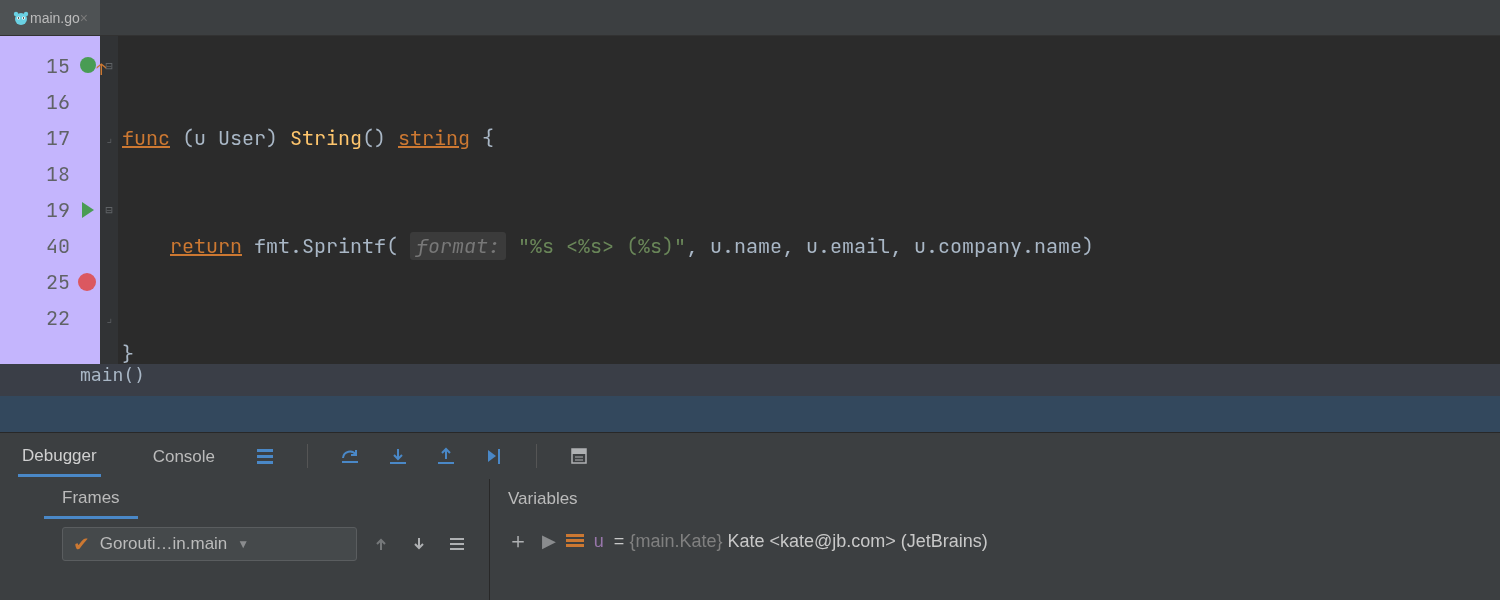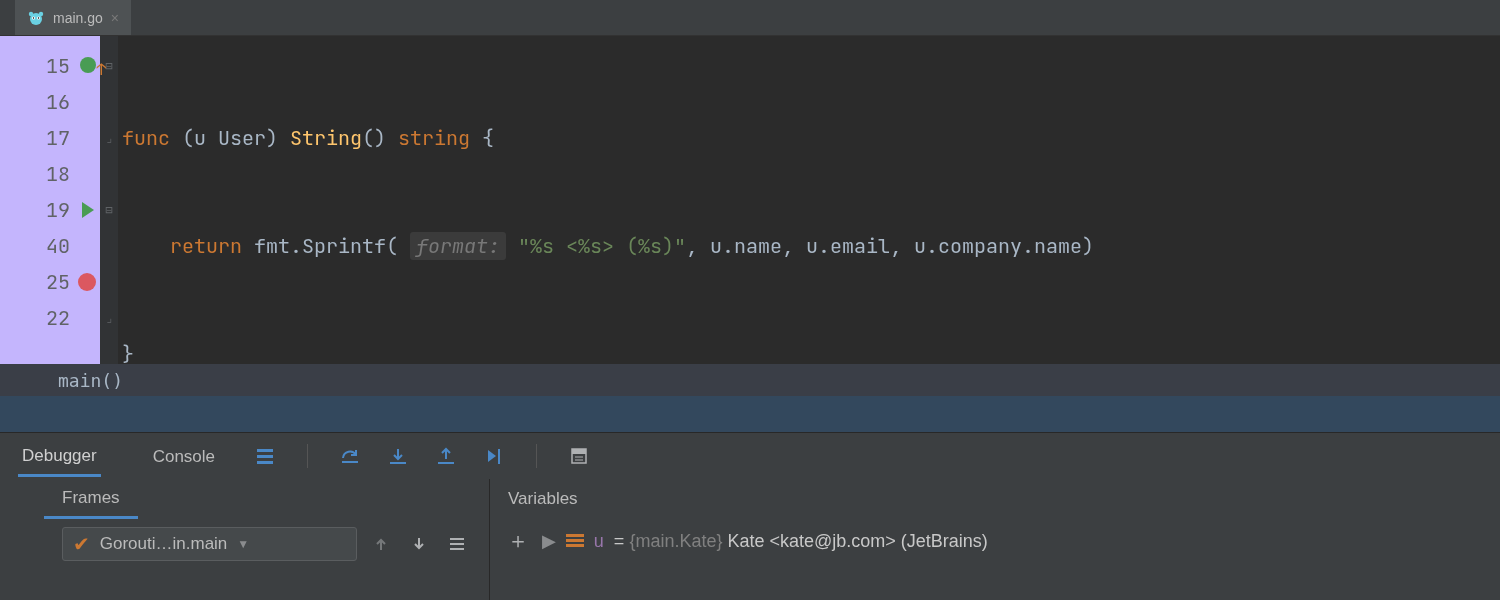--- a/index.html
+++ b/index.html
@@ -6,41 +6,41 @@
 body {
   width:1500px; height:600px;
   background:#2b2b2b;
   font-family:'Segoe UI',Arial,sans-serif;
   font-size:14px; color:#bbbbbb;
   overflow:hidden;
   display:flex; flex-direction:column;
 }
 
 .tabbar { height:36px; background:#3c3f41; display:flex; align-items:stretch; border-bottom:1px solid #323232;}
-.tab { display:flex; align-items:center; gap:8px; padding:0 12px; background:#4e5254; color:#bbbbbb; position:relative;margin-left:15px;}
+.tab { display:flex; align-items:center; padding:0 12px; background:#4e5254; color:#bbbbbb; position:relative;}
 .tab .close { color:#7a7a7a; font-size:14px; }
 .gopher { width:18px; height:18px; display:flex; align-items:center; justify-content:center;}
 
 .editor { flex:1; display:flex; font-family:'JetBrains Mono','Consolas',monospace; font-size:20px; line-height:36px; background:#2b2b2b; overflow:hidden;}
 .gutter { width:100px; background:#c4b5fd; text-align:right; color:#606366; padding-top:12px; user-select:none;}
 .gutter .ln { height:36px; padding-right:30px; position:relative;}
 .gutter .run-mark::after{ content:""; position:absolute; right:6px; top:10px; border-left:12px solid #499c54; border-top:8px solid transparent; border-bottom:8px solid transparent;}
 .gutter .bp::after { content:""; position:absolute; right:4px; top:9px; width:18px; height:18px; background:#db5860; border-radius:50%;}
 .gutter .ov::after { content:""; position:absolute; right:4px; top:9px; width:16px; height:16px; border-radius:50%; background:#499c54; }
 .gutter .ov::before{ content:"↑"; position:absolute; right:-6px; top:4px; color:#cc7832; font-size:16px; font-weight:bold;}
 .foldcol { width:18px; background:#313335; padding-top:12px; color:#606366; font-size:12px;}
 .foldcol div{ height:36px; display:flex; align-items:center; justify-content:center;}
 .code { flex:1; padding-top:12px; white-space:pre; }
 .code .row { height:36px; padding-left:4px; }
-.kw { color:#cc7832; }
+.kw { color:#cc7832;text-decoration:underline; }
 .fn { color:#ffc66d; }
 .str{ color:#6a8759; }
 .id { color:#a9b7c6; }
 .paramhint { background:#3b3b3b; color:#787878; padding:1px 6px; border-radius:3px; font-style:italic;}
-.context { height:32px; background:#3a3e47; color:#a9b7c6; font-family:monospace; font-size:18px; padding-left:58px; display:flex; align-items:center;}
+.context { height:32px; background:#3a3e47; color:#a9b7c6; font-family:monospace; font-size:18px; padding-left:80px; display:flex; }
 .bluebar { height:36px; background:#33485d; }
 
 .debugpanel { height:168px; background:#3c3f41; display:flex; flex-direction:column; border-top:1px solid #282828;}
 .dbgtabs { height:46px; display:flex; align-items:center; gap:20px; padding:0 18px;}
 .dbgtab { padding:10px 4px 8px 4px; color:#bbbbbb; font-size:17px; display:flex; align-items:center; gap:8px;}
 .dbgtab.active { border-bottom:3px solid #4a88c7; color:#d0d0d0;}
 .dbgtabs .sep { width:1px; height:24px; background:#555; margin:0 8px;}
 .iconbtn { width:28px; height:28px; display:flex; align-items:center; justify-content:center; color:#afb1b3; cursor:pointer;}
 .iconbtn svg { width:20px; height:20px; }
 .dbgbody { flex:1; display:flex; }

